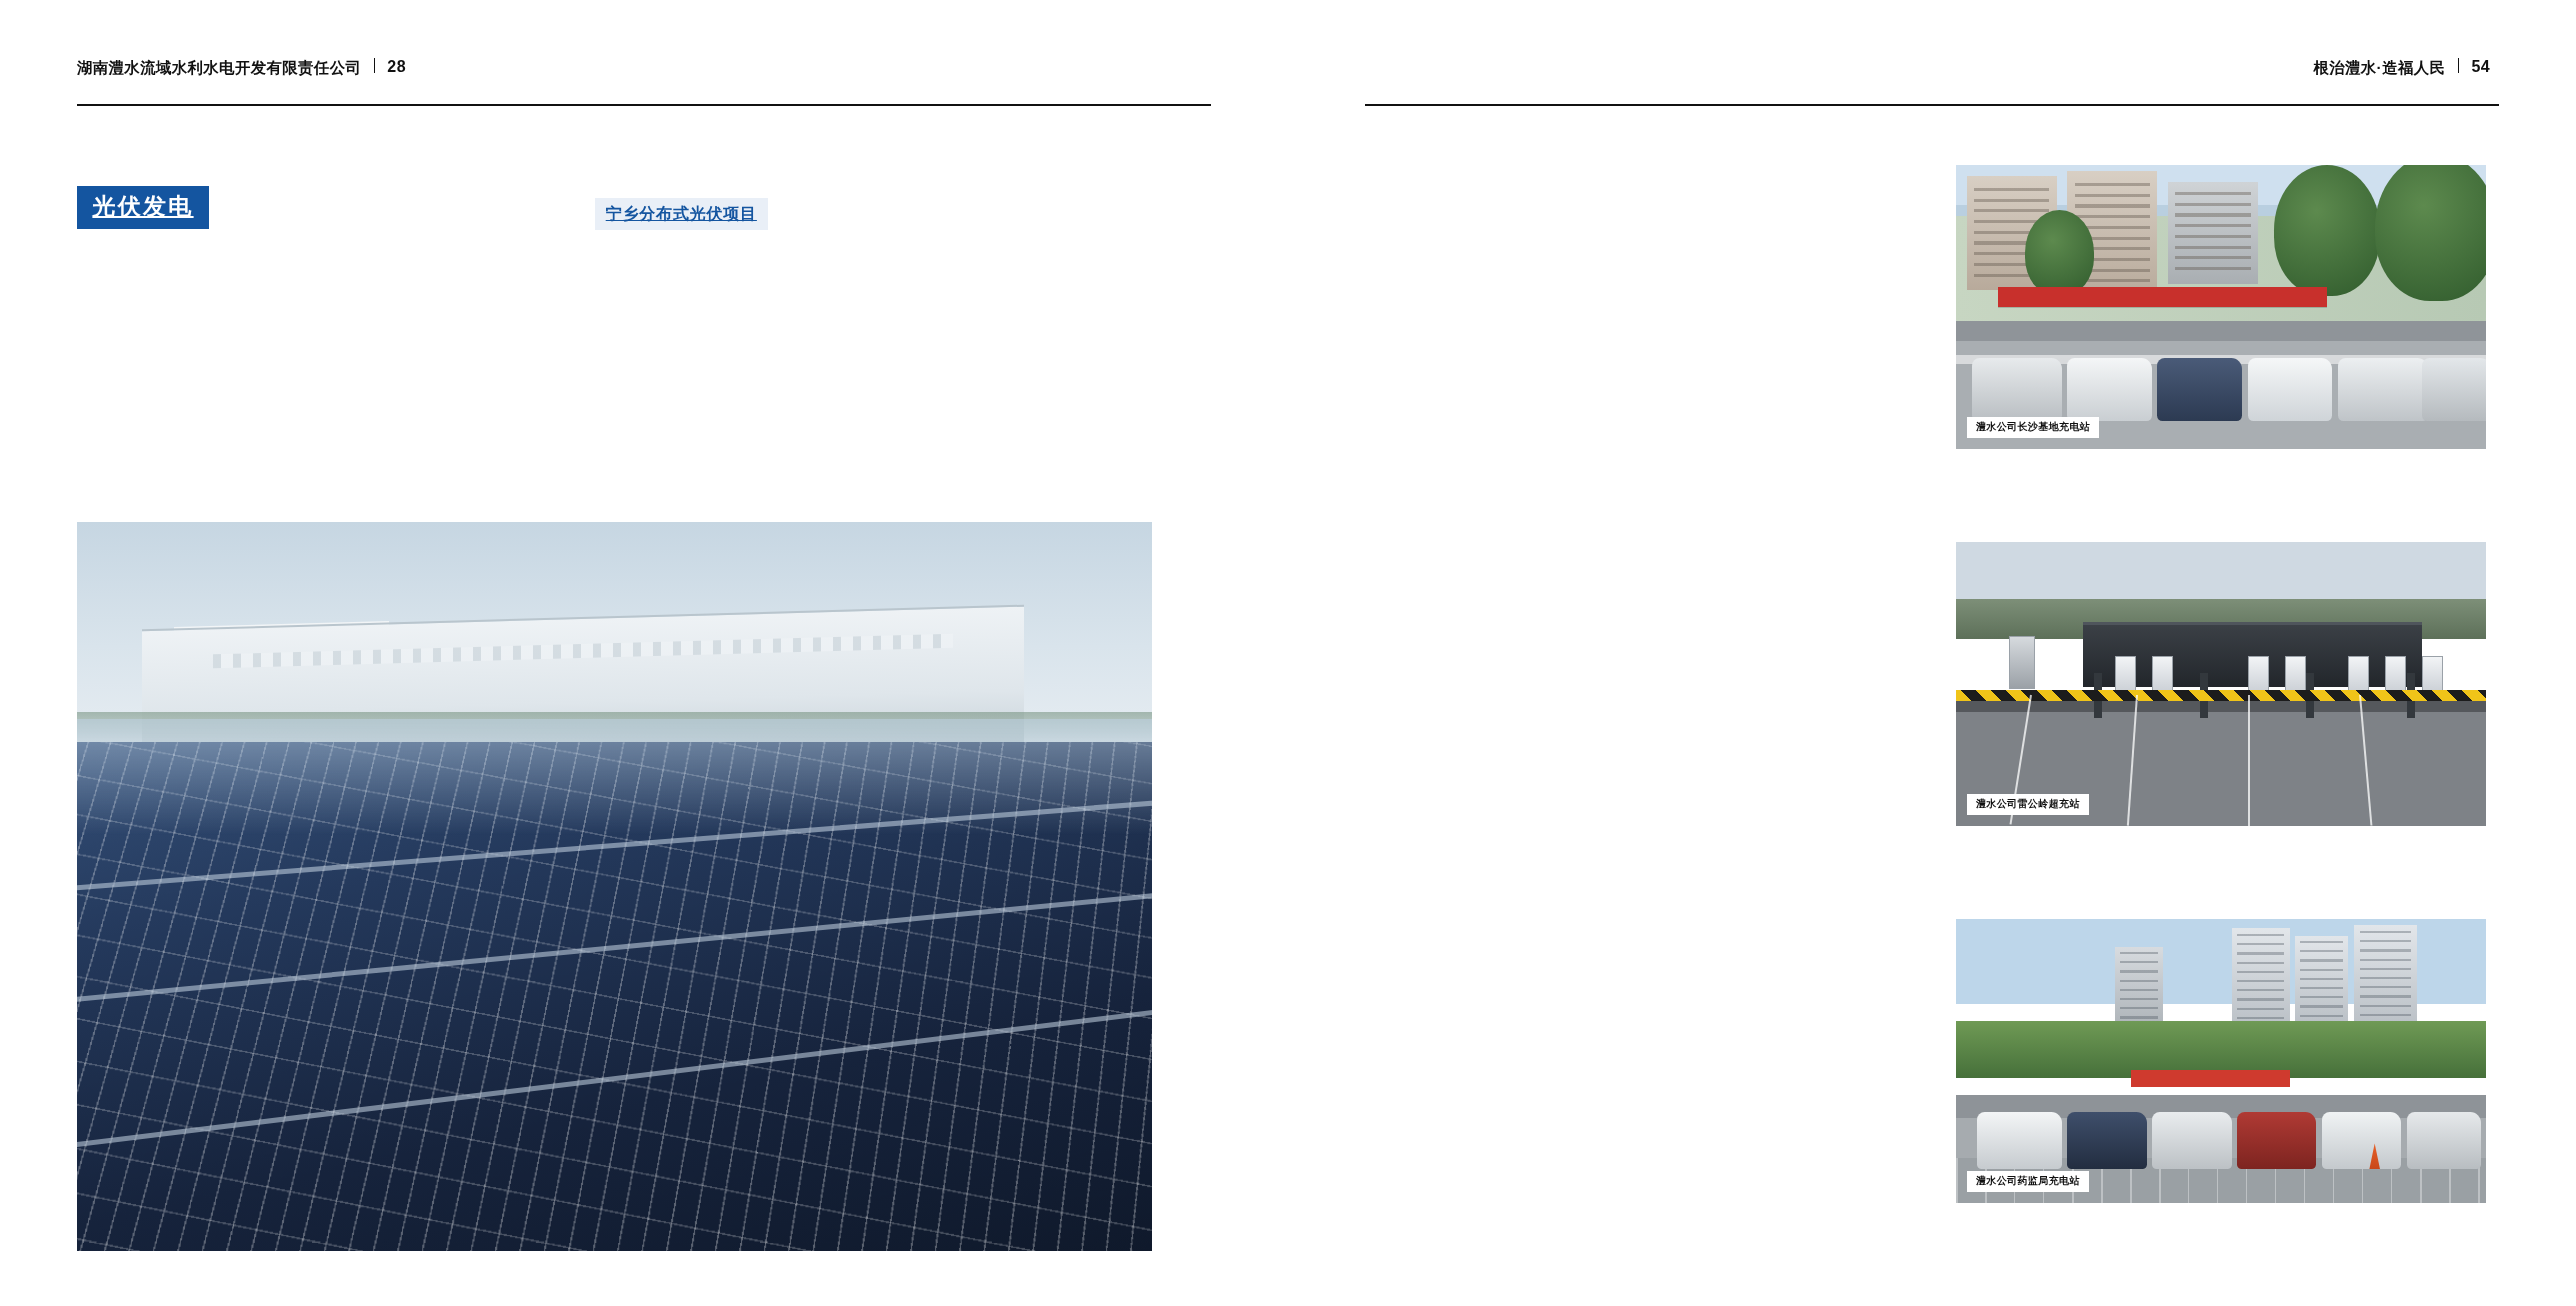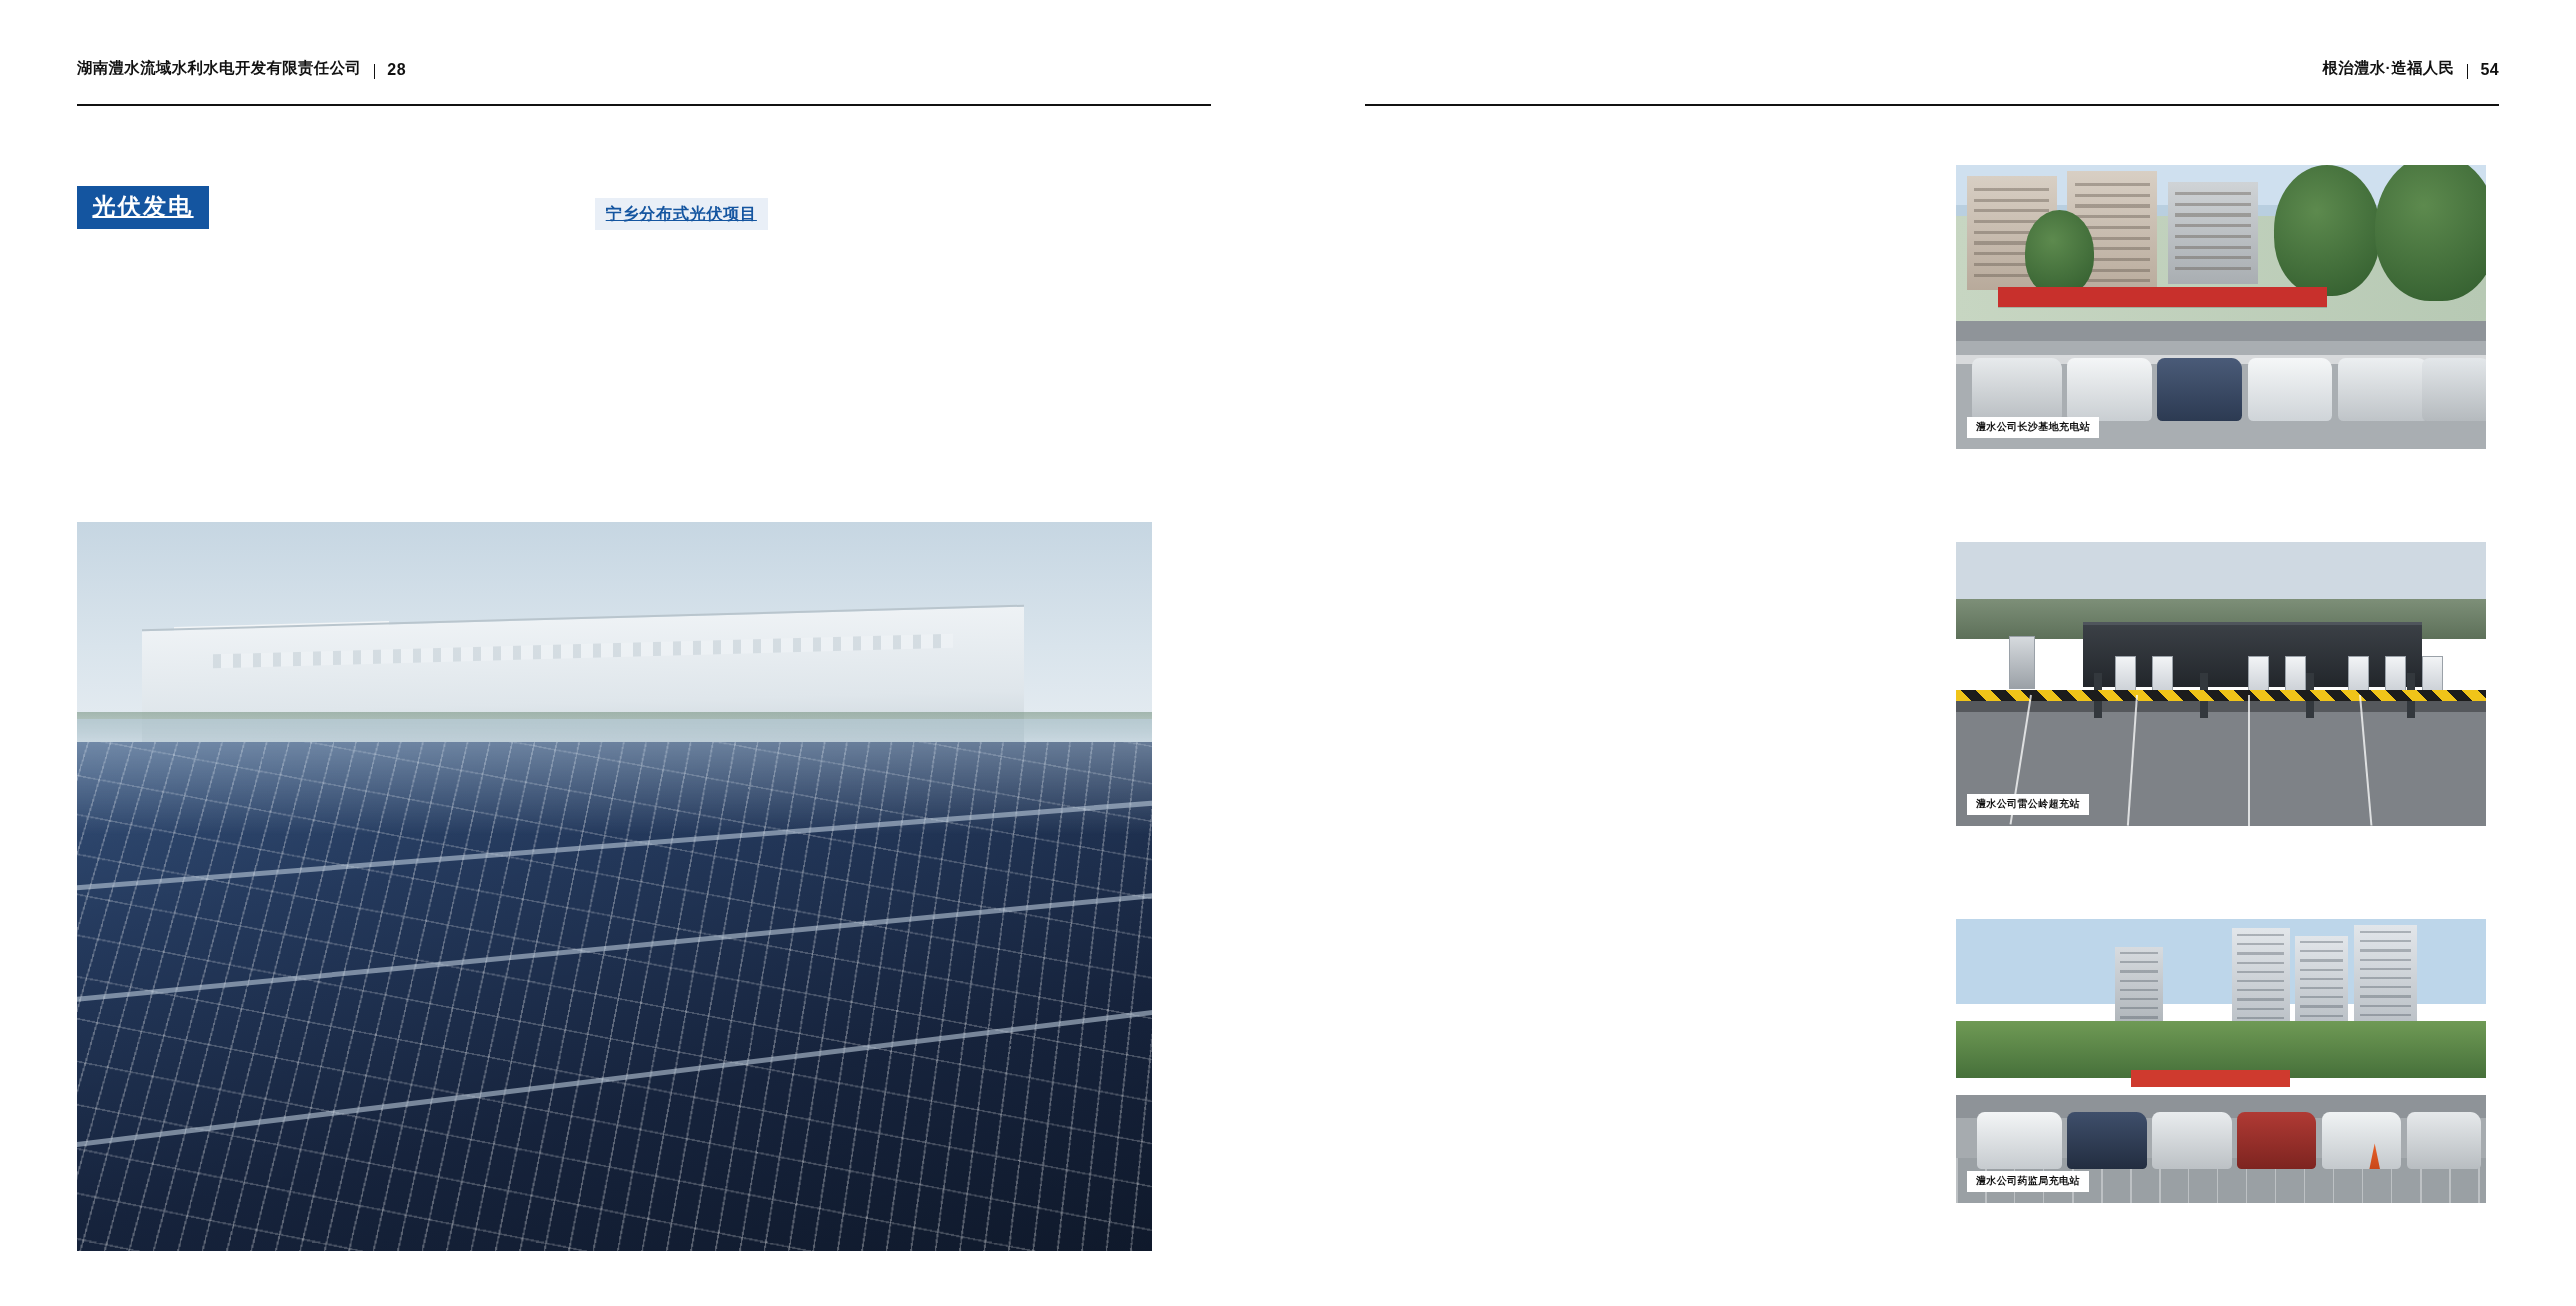--- a/index.html
+++ b/index.html
@@ -26,28 +26,28 @@
     width: 50%;
     height: 100%;
     box-sizing: border-box;
   }
 
   
   .runhead {
     position: absolute;
     top: 58px;
     display: flex;
-    align-items: flex-end;
+    align-items: flex-start;
     font-size: 15.4px;
     font-weight: bold;
     color: #111;
     letter-spacing: 0.4px;
   }
   .runhead.left { left: 77px; }
-  .runhead.right { right: 77px; margin-left: 44px; }
+  .runhead.right { right: 86px; margin-left: 44px; }
   .runhead .sep {
     display: inline-block;
     width: 1.5px;
     height: 14.6px;
     background: #111;
     margin: 0 12.3px;
   }
   .runhead .pageno {
     font-size: 16px;
     font-weight: bold;

